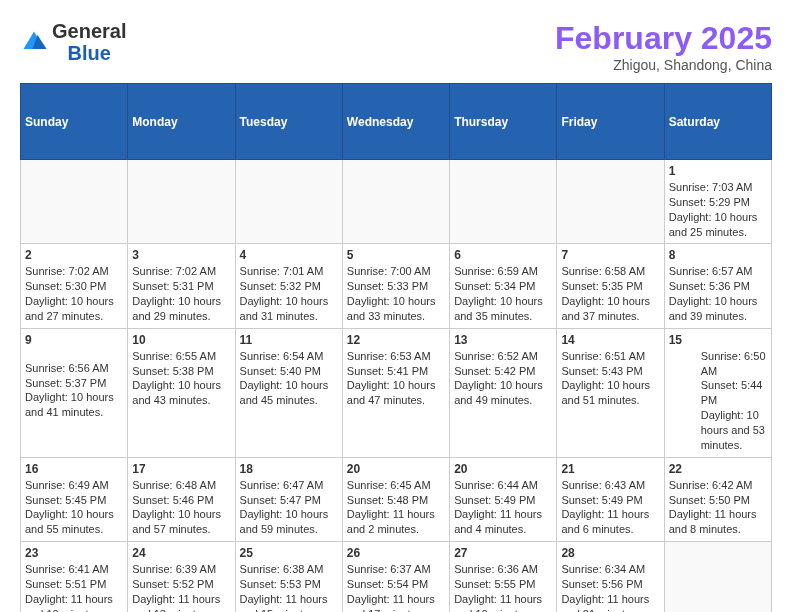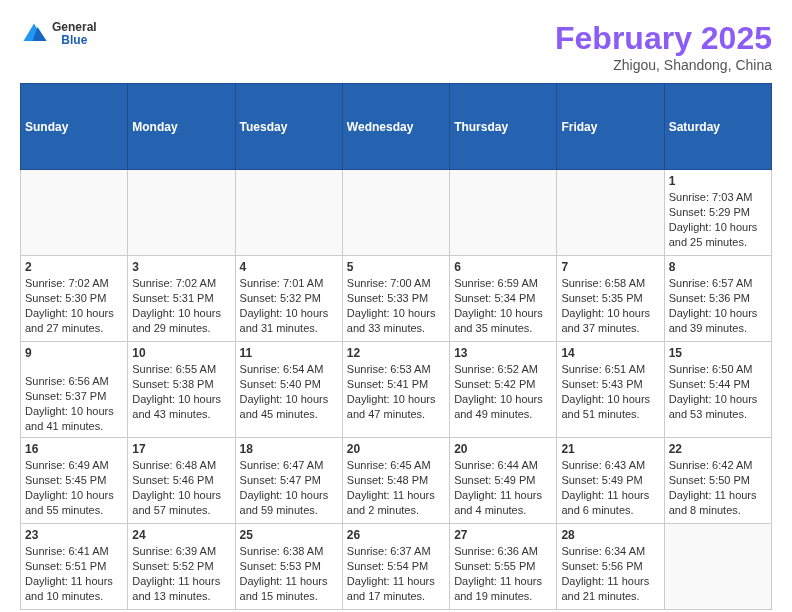--- a/index.html
+++ b/index.html
@@ -15,21 +15,21 @@
       justify-content: space-between;
       align-items: flex-start;
       margin-bottom: 10px;
     }
     .logo {
       display: flex;
       align-items: center;
       gap: 4px;
     }
     .logo-text {
-      font-size: 12px;
+      font-size: 20px;
       font-weight: bold;
       line-height: 1.1;
     }
     .logo-general { color: #333; }
     .logo-blue { color: #1a5fb4; text-align: center; }
     .logo-icon {
       width: 28px;
       height: 28px;
     }
     .title-block {
@@ -73,21 +73,21 @@
     }
     .day-info {
       font-size: 11px;
       line-height: 1.35;
       color: #333;
     }
     .empty-cell {
       background: #f9f9f9;
     }
     tr td, tr th {
-      height: 86px;
+      height: 76px;
     }
   </style>
 </head>
 <body>
 
 <div class="header">
   <div class="logo">
     <svg class="logo-icon" viewBox="0 0 40 40">
       <polygon points="20,5 35,30 5,30" fill="#2196F3"></polygon>
       <polygon points="25,10 38,30 18,30" fill="#1565C0"></polygon>
@@ -206,21 +206,21 @@
 Daylight: 10 hours and 49 minutes.</div>
         </td>
         <td>
           <div class="day-number">14</div>
           <div class="day-info" style="white-space: pre-wrap;">Sunrise: 6:51 AM
 Sunset: 5:43 PM
 Daylight: 10 hours and 51 minutes.</div>
         </td>
         <td>
           <div class="day-number">15</div>
-          <div class="day-info" style="white-space: pre-wrap;">Sunrise: 6:50 AM
+          <div class="day-info" style="white-space: pre-wrap; margin-left: 32px;">Sunrise: 6:50 AM
 Sunset: 5:44 PM
 Daylight: 10 hours and 53 minutes.</div>
         </td>
       </tr>
       <tr>
         <td>
           <div class="day-number">16</div>
           <div class="day-info" style="white-space: pre-wrap;">Sunrise: 6:49 AM
 Sunset: 5:45 PM
 Daylight: 10 hours and 55 minutes.</div>

